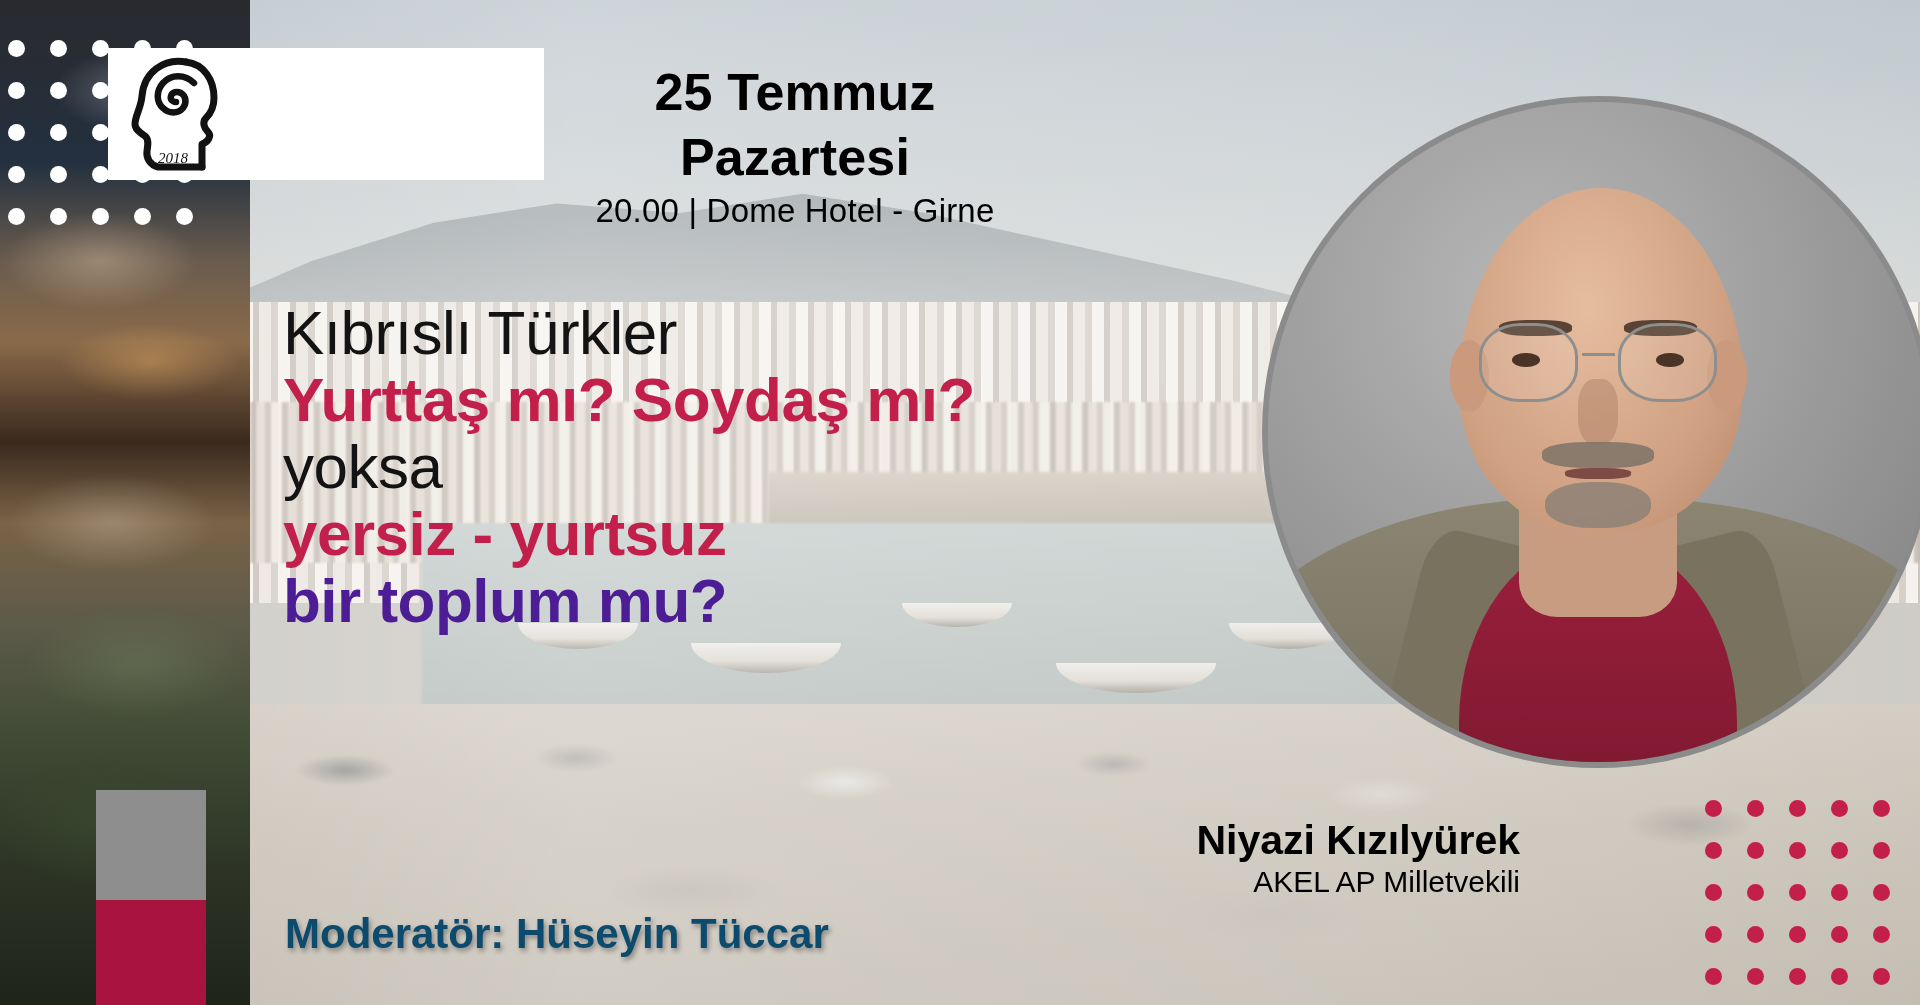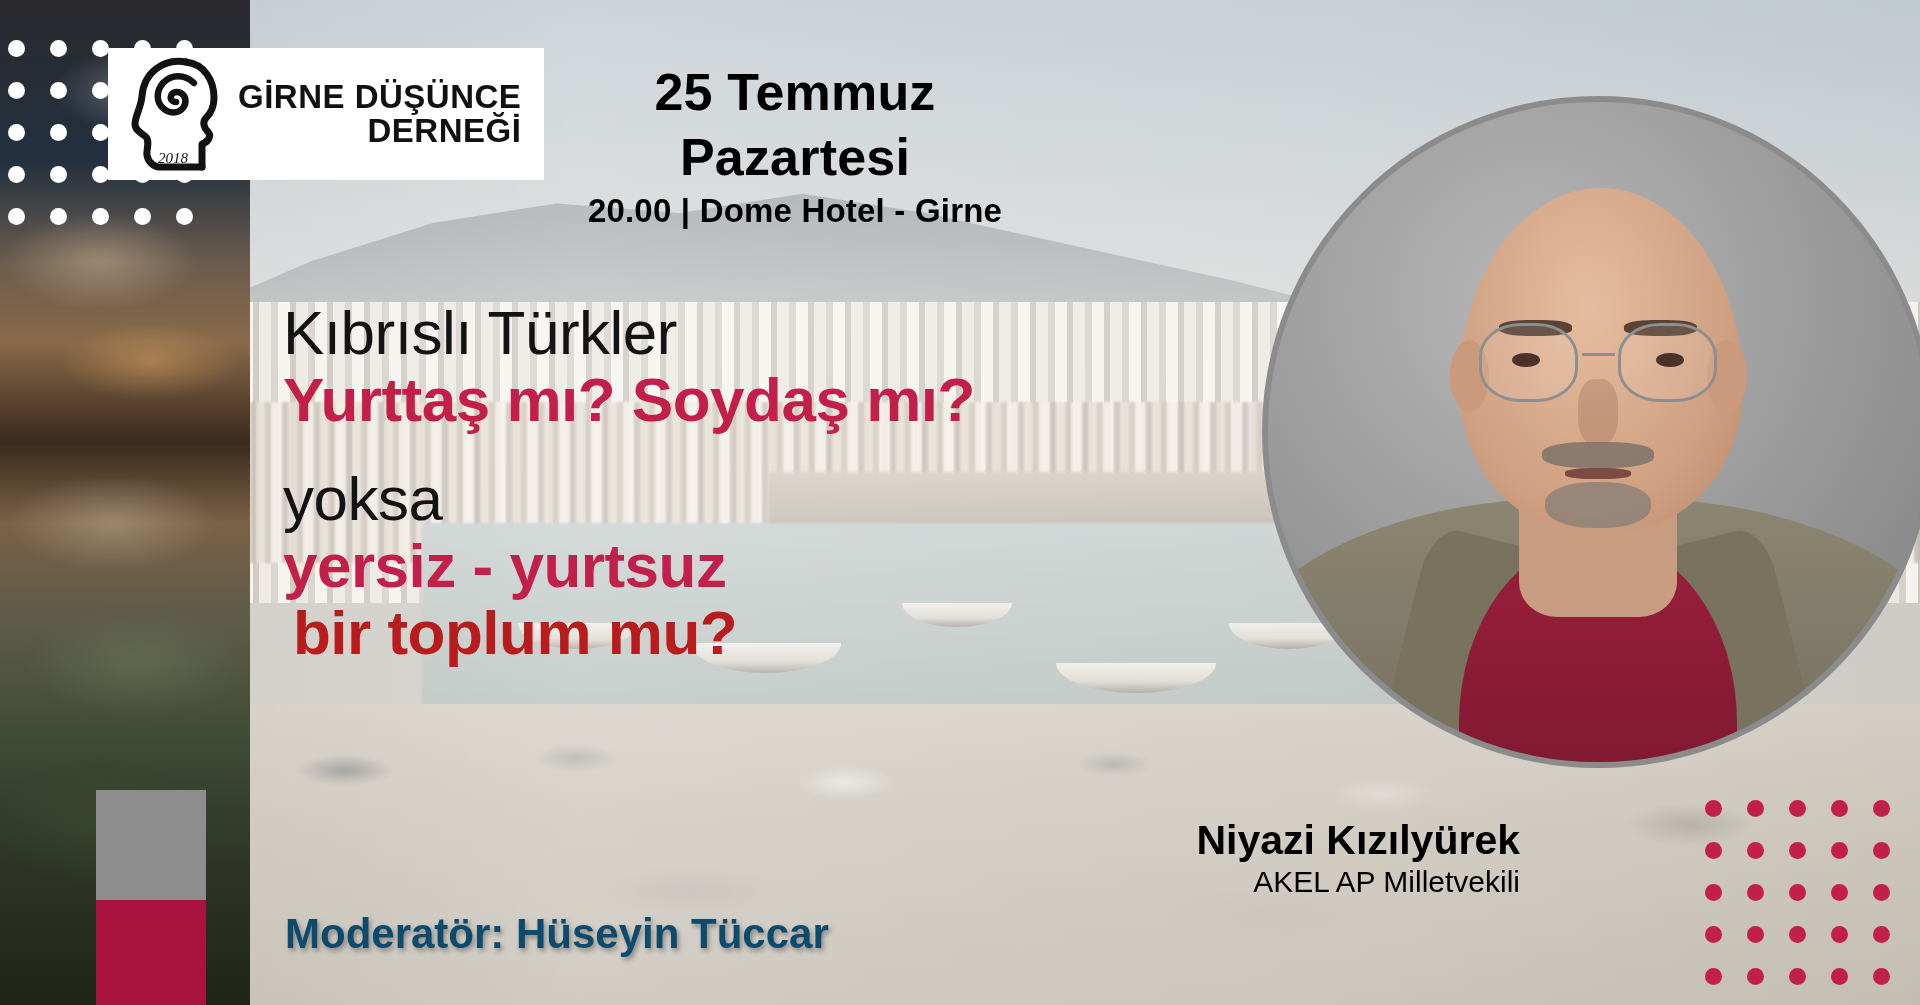--- a/index.html
+++ b/index.html
@@ -135,21 +135,21 @@
   .logo-l2{
     font-size:33px;font-weight:bold;letter-spacing:.5px;color:#111;
     text-align:right;white-space:nowrap;
   }
 
   
   .datewrap{
     position:absolute;text-align:center;color:#000;
   }
   .date-line1{font-size:52px;font-weight:bold;letter-spacing:.2px;line-height:1.25;}
-  .date-line2{font-size:33px;font-weight:bold;letter-spacing:.2px;line-height:1.3;}
+  .date-line2{font-size:33px;font-weight:normal;letter-spacing:.2px;line-height:1.3;}
 
   
   .headline{position:absolute;left:283px;top:300px;}
   .hl{
     margin:0;line-height:1.08;white-space:nowrap;
     letter-spacing:-.5px;
   }
   .hl.black{color:#131313;font-weight:normal;font-size:62px;}
   .hl.red{font-weight:bold;font-size:62px;}
 
@@ -307,37 +307,33 @@
                  C25 89 24 95 23 101 C22 108 26 115 34 117 L78 117" fill="none" stroke="#121212" stroke-width="7" stroke-linecap="round" stroke-linejoin="round"></path>
         <path d="M62 12 C80 14 90 30 90 48 C90 58 86 64 82 68
                  C78 72 80 78 84 82 C88 86 84 92 78 94 L78 117" fill="none" stroke="#121212" stroke-width="7" stroke-linecap="round" stroke-linejoin="round"></path>
 
         <path d="M52 52 C48 52 46 49 47 46 C48 42 53 41 57 43 C62 46 63 53 59 58
                  C54 64 45 64 39 58 C32 52 32 41 39 33 C47 24 61 24 70 33" fill="none" stroke="#121212" stroke-width="6.5" stroke-linecap="round" stroke-linejoin="round"></path>
 
         <text x="34" y="113" font-family="Liberation Serif, serif" font-size="15" font-style="italic" fill="#121212">2018</text>
       </svg>
     </div>
-    <div class="logo-words">
-      <div class="logo-l1">GİRNE DÜŞÜNCE</div>
-      <div class="logo-l2">DERNEĞİ</div>
-    </div>
   </div>
 
   <div class="datewrap" style="left:560px;top:60px;width:470px;">
     <div class="date-line1">25 Temmuz Pazartesi</div>
     <div class="date-line2">20.00 | Dome Hotel - Girne</div>
   </div>
 
   <div class="headline">
     <p class="hl black" style="color: rgb(19, 19, 19);">Kıbrıslı Türkler</p>
     <p class="hl red" style="color: rgb(194, 32, 75);">Yurttaş mı? Soydaş mı?</p>
-    <p class="hl black" style="color: rgb(19, 19, 19); margin-top: 32px;">yoksa</p>
+    <p class="hl black" style="color: rgb(19, 19, 19);">yoksa</p>
     <p class="hl red" style="color: rgb(194, 32, 75);">yersiz - yurtsuz</p>
-    <p class="hl red" style="color: #b91c1c; margin-left: 10px;">bir toplum mu?</p>
+    <p class="hl red" style="color: #4c1d95;">bir toplum mu?</p>
   </div>
 
   <div class="moderator">Moderatör: Hüseyin Tüccar</div>
 
   <div class="portrait" style="left:1262px;top:96px;width:660px;height:660px;">
     <div class="p-bg"></div>
     <div class="p-jacket"></div>
     <div class="p-lapelL"></div>
     <div class="p-lapelR"></div>
     <div class="p-shirt"></div>

